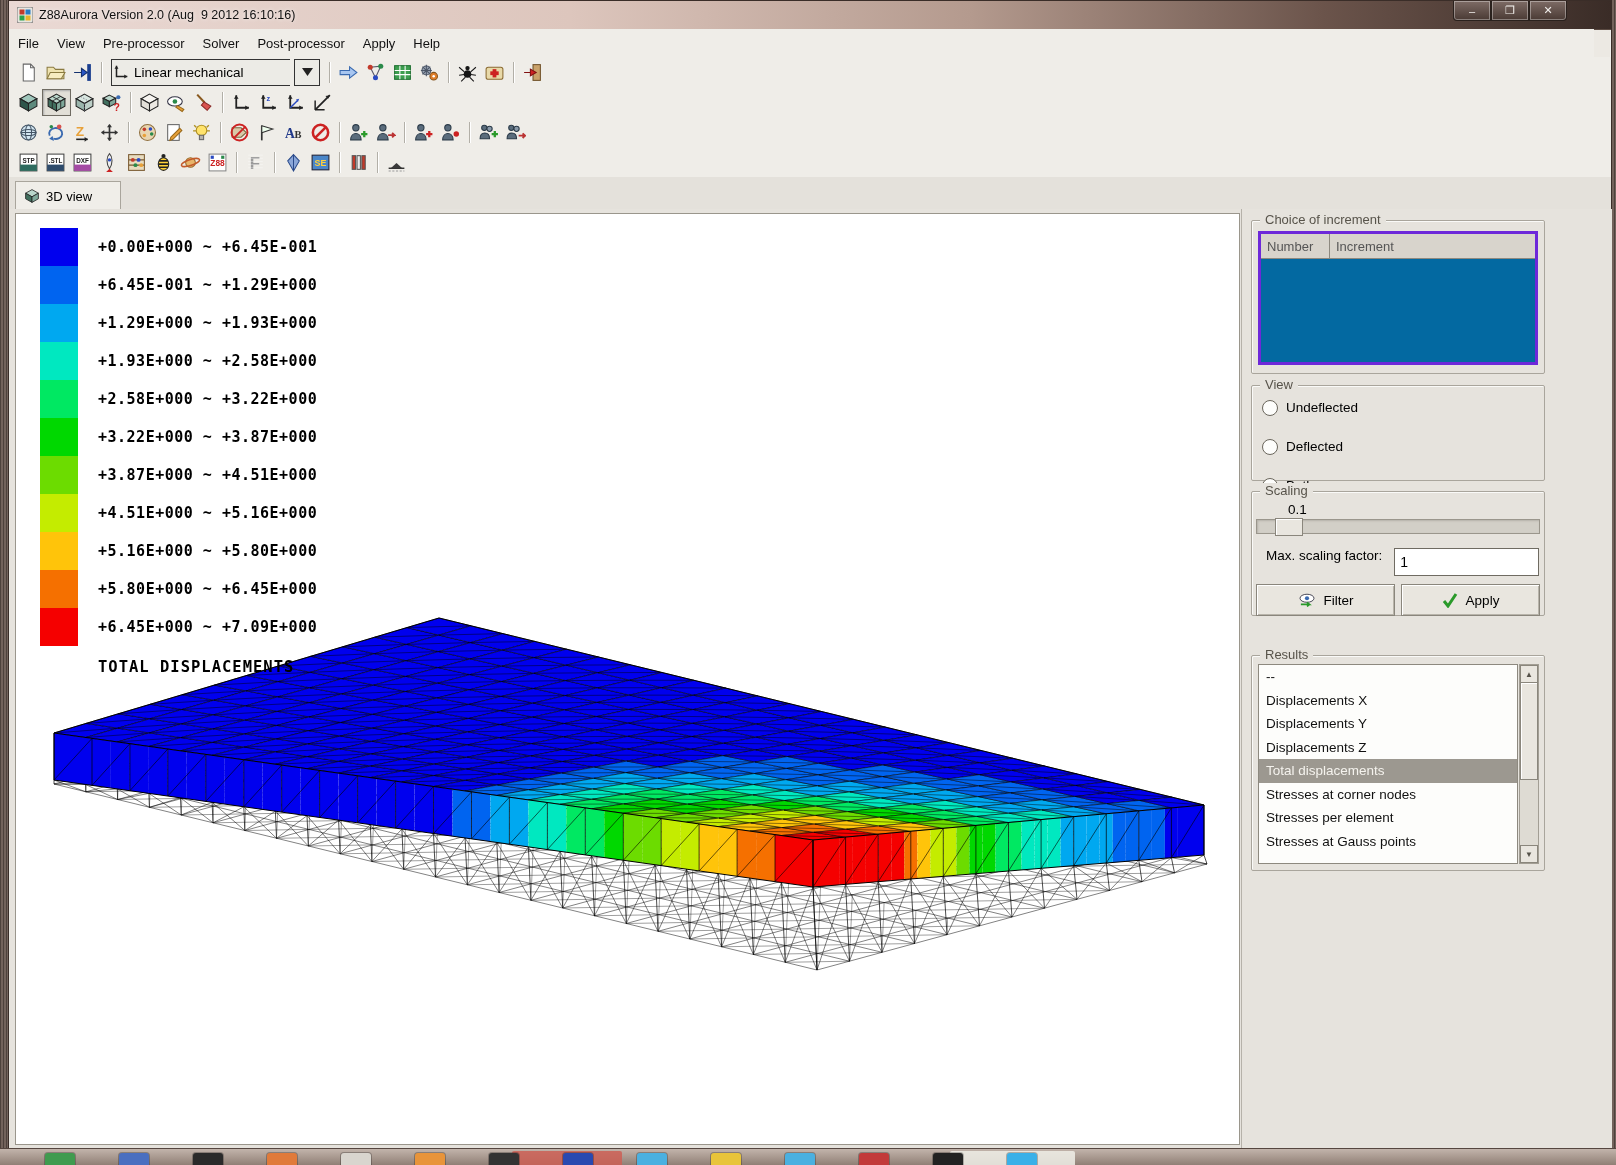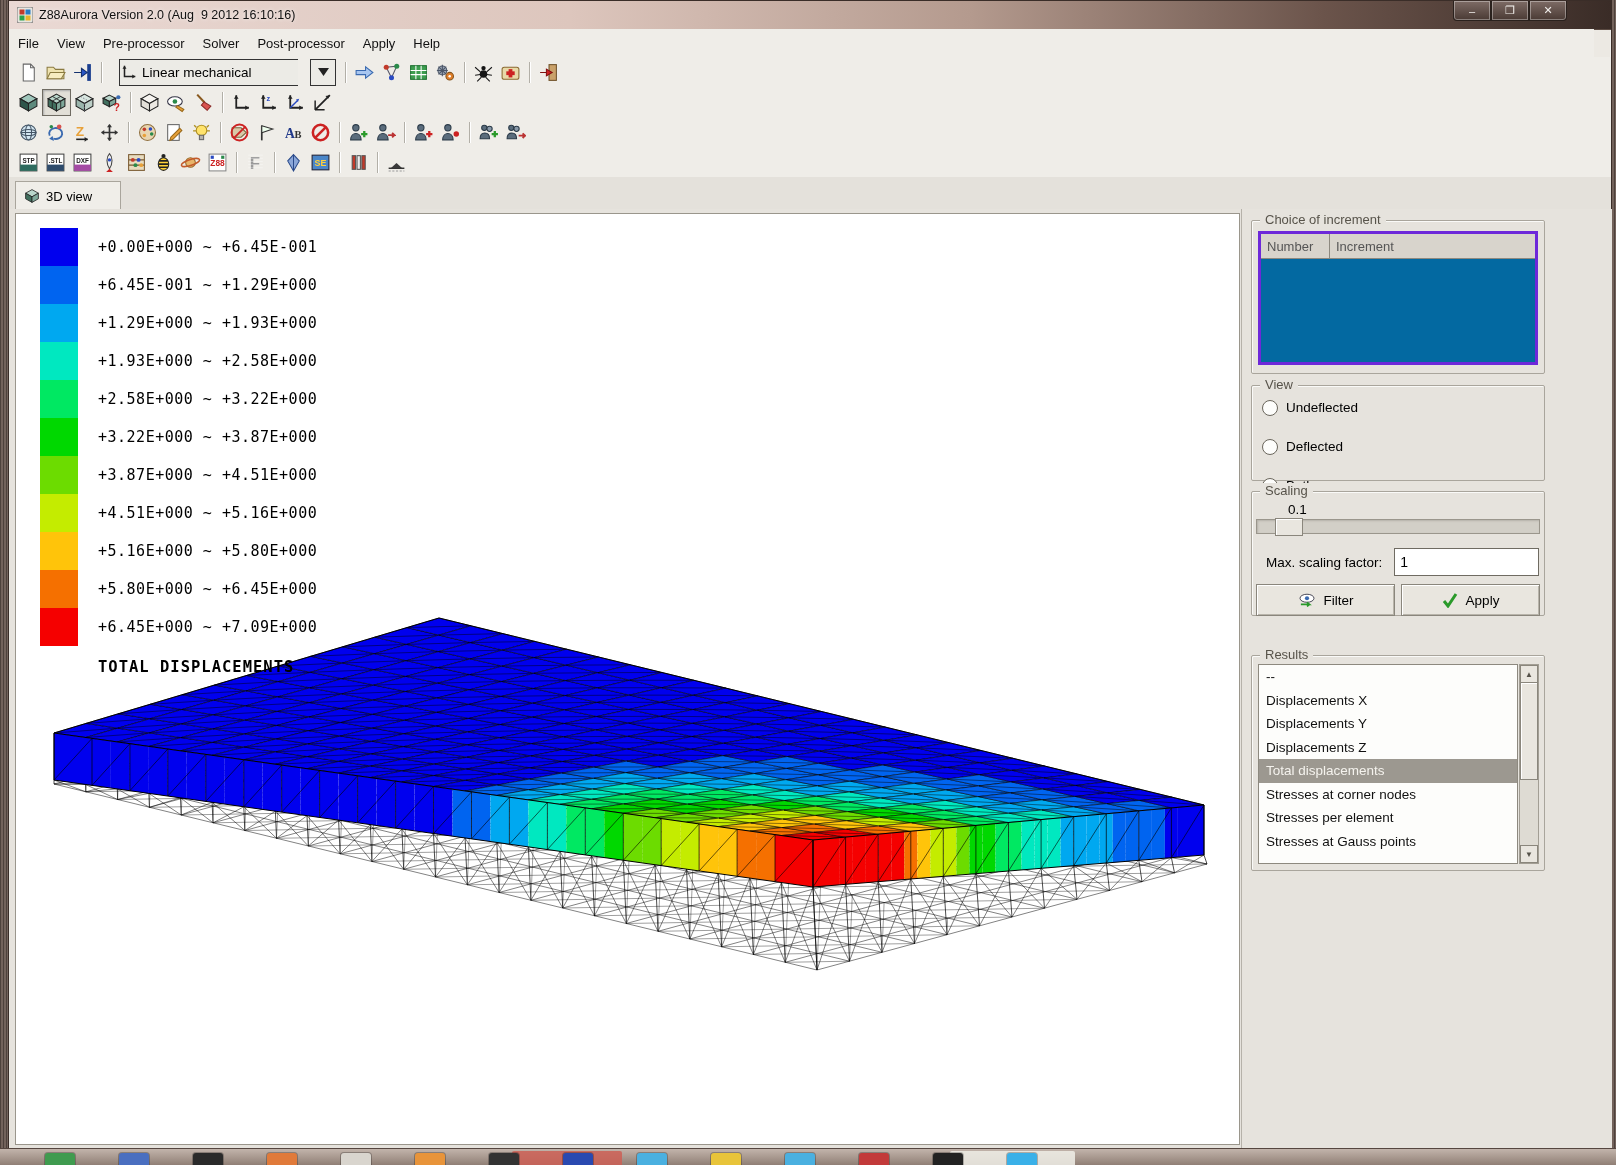--- a/index.html
+++ b/index.html
@@ -23,21 +23,21 @@
   .wbtn:last-child{border-radius:0 0 4px 0;}
   
   .menubar{position:absolute;left:0;top:28px;right:17px;height:28px;background:#efede8;
     display:flex;align-items:center;border-bottom:1px solid #cbc8c0;}
   .menu-item{padding:4px 9px;font-size:13px;color:#111;}
   .tbrow{position:absolute;left:0;right:0;height:30px;background:#efede8;display:flex;
     align-items:center;border-bottom:1px solid #d6d3cb;padding-left:6px;}
   .tbtn{width:27px;height:25px;display:inline-flex;align-items:center;justify-content:center;flex:0 0 auto;}
   .tbtn.sel{border:1px solid #6f6b62;background:#e2dfd7;box-shadow:inset 1px 1px 2px #aaa;}
   .tsep{width:1px;height:21px;background:#b2afa7;margin:0 5px;flex:0 0 auto;box-shadow:1px 0 0 #fff;}
-  .combo{display:inline-flex;align-items:center;height:25px;width:178px;margin:0 12px;
+  .combo{display:inline-flex;align-items:center;height:25px;width:178px;margin:0 4px;
     background:#ecebe6;border:1px solid #333;border-right:none;}
   .combo .clabel{font-size:13.5px;margin-left:4px;}
   .combo-arrow{width:24px;height:25px;background:#ecebe6;border:1px solid #333;display:flex;
     align-items:center;justify-content:center;margin-right:4px;}
   .combo-arrow svg{display:block}
   
   .tabbar{position:absolute;left:0;top:176px;right:0;height:32px;background:#e4e1db;
     border-bottom:1px solid #b6b2aa;}
   .tab{position:absolute;left:6px;top:4px;width:96px;height:28px;background:#f0eee9;
     border:1px solid #a9a59c;border-bottom:none;display:flex;align-items:center;gap:6px;
@@ -45,21 +45,21 @@
   
   .content{position:absolute;left:0;top:208px;right:0;bottom:0;background:#e6e3dd;}
   .canvas{position:absolute;left:6px;top:4px;width:1223px;height:930px;background:#fff;
     border:1px solid #9a968c;}
   .canvas svg.model{position:absolute;left:0;top:0;}
   
   .legend{position:absolute;left:24px;top:14px;}
   .lrow{display:flex;align-items:center;height:38px;}
   .lswatch{width:38px;height:38px;flex:0 0 auto;}
   .lrange{margin-left:20px;font-family:"DejaVu Sans Mono",monospace;font-size:15px;
-    font-weight:normal;letter-spacing:.5px;color:#000;}
+    font-weight:bold;letter-spacing:.5px;color:#000;}
   .ltitle{margin:12px 0 0 58px;font-family:"DejaVu Sans Mono",monospace;font-size:15.5px;
     font-weight:bold;letter-spacing:1px;color:#000;}
   
   .panel{position:absolute;left:1232px;top:0px;width:370px;bottom:0;background:#e6e3dd;
     border-left:1px solid #b6b2aa;}
   .grp{position:absolute;left:9px;width:292px;border:1px solid #a9a59c;border-radius:2px;
     box-shadow:inset 1px 1px 0 rgba(255,255,255,.8);}
   .glabel{position:absolute;top:-9px;left:8px;background:#e6e3dd;padding:0 5px;
     font-size:13px;color:#57534a;}
   .inc-table{position:absolute;left:6px;right:6px;top:10px;bottom:8px;background:#0369a1;
@@ -69,21 +69,21 @@
   .inc-col.c0{width:62px;border-right:1px solid #8d897f;}
   .radio-row{display:flex;align-items:flex-start;gap:8px;height:25px;margin:14px 0 0 10px;font-size:13.5px;}
   .rdot{width:14px;height:14px;border-radius:50%;border:1px solid #6a665c;background:#fdfdfb;
     display:flex;align-items:center;justify-content:center;}
   .rdot.on::after{content:"";width:6px;height:6px;border-radius:50%;background:#222;}
   .slider-val{font-size:13.5px;margin:10px 0 2px 36px;}
   .slider{position:relative;height:13px;margin:2px 4px 0 4px;background:#d2cfc7;
     border:1px solid #9a968c;box-shadow:inset 1px 1px 2px #b5b2aa;}
   .sthumb{position:absolute;left:18px;top:-2px;width:26px;height:16px;background:#e9e6df;
     border:1px solid #8a867c;box-shadow:inset 1px 1px 0 #fff;}
-  .factor-row{display:flex;align-items:center;margin:14px 4px 0 14px;font-size:13.5px;}
+  .factor-row{display:flex;align-items:flex-start;margin:14px 4px 0 14px;font-size:13.5px;}
   .factor-row input{margin-left:12px;width:136px;height:24px;border:1px solid #6f6b62;
     background:#fff;font-size:14px;padding-left:5px;font-family:"Liberation Sans",sans-serif;}
   .btnrow{display:flex;gap:6px;margin:8px 4px 0 4px;}
   .btn{flex:1;height:30px;display:flex;align-items:center;justify-content:center;gap:8px;
     background:#e9e6df;border:1px solid #8a867c;font-size:13.5px;
     box-shadow:inset 1px 1px 0 #fff, inset -1px -1px 0 #b8b4aa;}
   .reslist{position:absolute;left:6px;top:8px;bottom:6px;right:26px;background:#fdfdfb;
     border:1px solid #8d897f;overflow:hidden;}
   .ritem{height:23.5px;display:flex;align-items:center;padding-left:7px;font-size:13.5px;color:#111;}
   .ritem.sel{background:#9c9890;color:#f5f3ee;}

